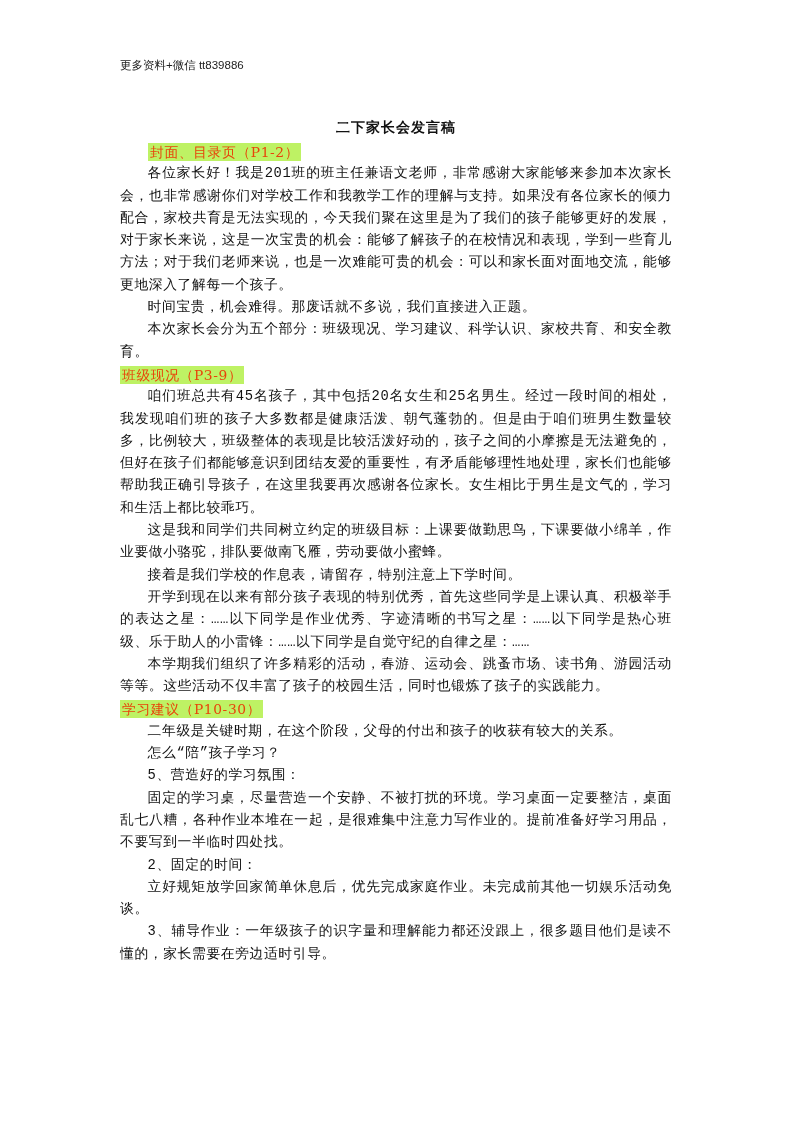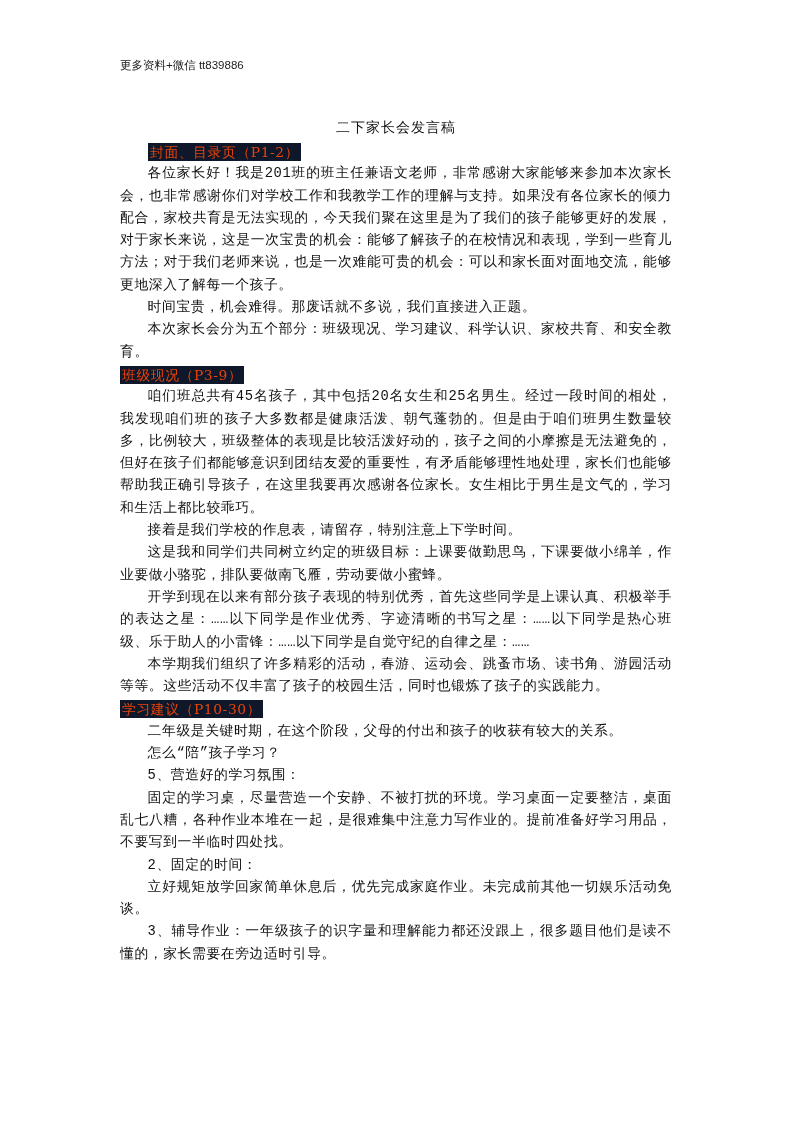--- a/index.html
+++ b/index.html
@@ -1,48 +1,48 @@
 <!DOCTYPE html>
 <html><head>
 <meta charset="utf-8">
 <style>
   html, body { margin: 0; padding: 0; background: #ffffff; }
   body { width: 793px; height: 1122px; position: relative; overflow: hidden;
          font-family: "DejaVu Serif", "Liberation Serif", serif; color: #111; }
   .watermark { position: absolute; left: 120px; top: 58px; font-size: 11.5px;
                font-family: Liberation Sans, sans-serif; color: #222; }
   .page { position: absolute; left: 120px; top: 113px; width: 552px; }
-  .title { text-align: center; font-size: 14px; font-weight: normal; letter-spacing: 1px;
+  .title { text-align: center; font-size: 14px; font-weight: bold; letter-spacing: 1px;
            height: 28px; line-height: 28px; }
   .para { font-size: 13.8px; line-height: 22.3px; text-indent: 2em; text-align: justify;
           letter-spacing: 0.6px; margin: 0; font-family: Liberation Mono, monospace; }
   .heading { margin: 0; font-size: 13.8px; line-height: 22.3px; }
   .heading.indent { padding-left: 28px; }
-  .heading span { background: #0f172a; color: #e8440a; padding: 1px 2px; letter-spacing: 0.6px; }
+  .heading span { background: #bef264; color: #e8440a; padding: 1px 2px; letter-spacing: 0.6px; }
 </style>
 </head>
 <body>
 
 <div class="watermark">更多资料+微信 tt839886</div>
 
 <div class="page">
   <div class="title">二下家长会发言稿</div>
 
   <div>
     <p class="heading indent"><span>封面、目录页（P1-2）</span></p>
     <p class="para">各位家长好！我是201班的班主任兼语文老师，非常感谢大家能够来参加本次家长会，也非常感谢你们对学校工作和我教学工作的理解与支持。如果没有各位家长的倾力配合，家校共育是无法实现的，今天我们聚在这里是为了我们的孩子能够更好的发展，对于家长来说，这是一次宝贵的机会：能够了解孩子的在校情况和表现，学到一些育儿方法；对于我们老师来说，也是一次难能可贵的机会：可以和家长面对面地交流，能够更地深入了解每一个孩子。</p>
     <p class="para">时间宝贵，机会难得。那废话就不多说，我们直接进入正题。</p>
     <p class="para">本次家长会分为五个部分：班级现况、学习建议、科学认识、家校共育、和安全教育。</p>
   </div>
 
   <div>
     <p class="heading"><span>班级现况（P3-9）</span></p>
     <p class="para">咱们班总共有45名孩子，其中包括20名女生和25名男生。经过一段时间的相处，我发现咱们班的孩子大多数都是健康活泼、朝气蓬勃的。但是由于咱们班男生数量较多，比例较大，班级整体的表现是比较活泼好动的，孩子之间的小摩擦是无法避免的，但好在孩子们都能够意识到团结友爱的重要性，有矛盾能够理性地处理，家长们也能够帮助我正确引导孩子，在这里我要再次感谢各位家长。女生相比于男生是文气的，学习和生活上都比较乖巧。</p>
+    <p class="para">这是我和同学们共同树立约定的班级目标：上课要做勤思鸟，下课要做小绵羊，作业要做小骆驼，排队要做南飞雁，劳动要做小蜜蜂。</p>
     <p class="para">接着是我们学校的作息表，请留存，特别注意上下学时间。</p>
-    <p class="para">这是我和同学们共同树立约定的班级目标：上课要做勤思鸟，下课要做小绵羊，作业要做小骆驼，排队要做南飞雁，劳动要做小蜜蜂。</p>
     <p class="para">开学到现在以来有部分孩子表现的特别优秀，首先这些同学是上课认真、积极举手的表达之星：……以下同学是作业优秀、字迹清晰的书写之星：……以下同学是热心班级、乐于助人的小雷锋：……以下同学是自觉守纪的自律之星：……</p>
     <p class="para">本学期我们组织了许多精彩的活动，春游、运动会、跳蚤市场、读书角、游园活动等等。这些活动不仅丰富了孩子的校园生活，同时也锻炼了孩子的实践能力。</p>
   </div>
 
   <div>
     <p class="heading"><span>学习建议（P10-30）</span></p>
     <p class="para">二年级是关键时期，在这个阶段，父母的付出和孩子的收获有较大的关系。</p>
     <p class="para">怎么“陪”孩子学习？</p>
     <p class="para">5、营造好的学习氛围：</p>
     <p class="para">固定的学习桌，尽量营造一个安静、不被打扰的环境。学习桌面一定要整洁，桌面乱七八糟，各种作业本堆在一起，是很难集中注意力写作业的。提前准备好学习用品，不要写到一半临时四处找。</p>

